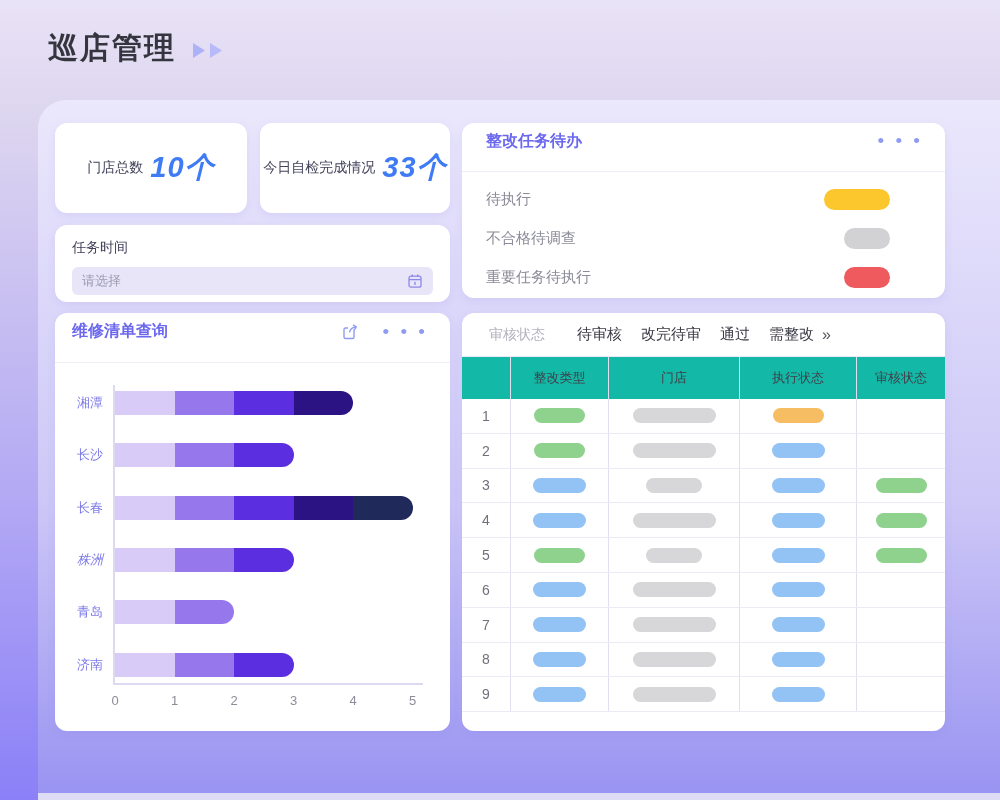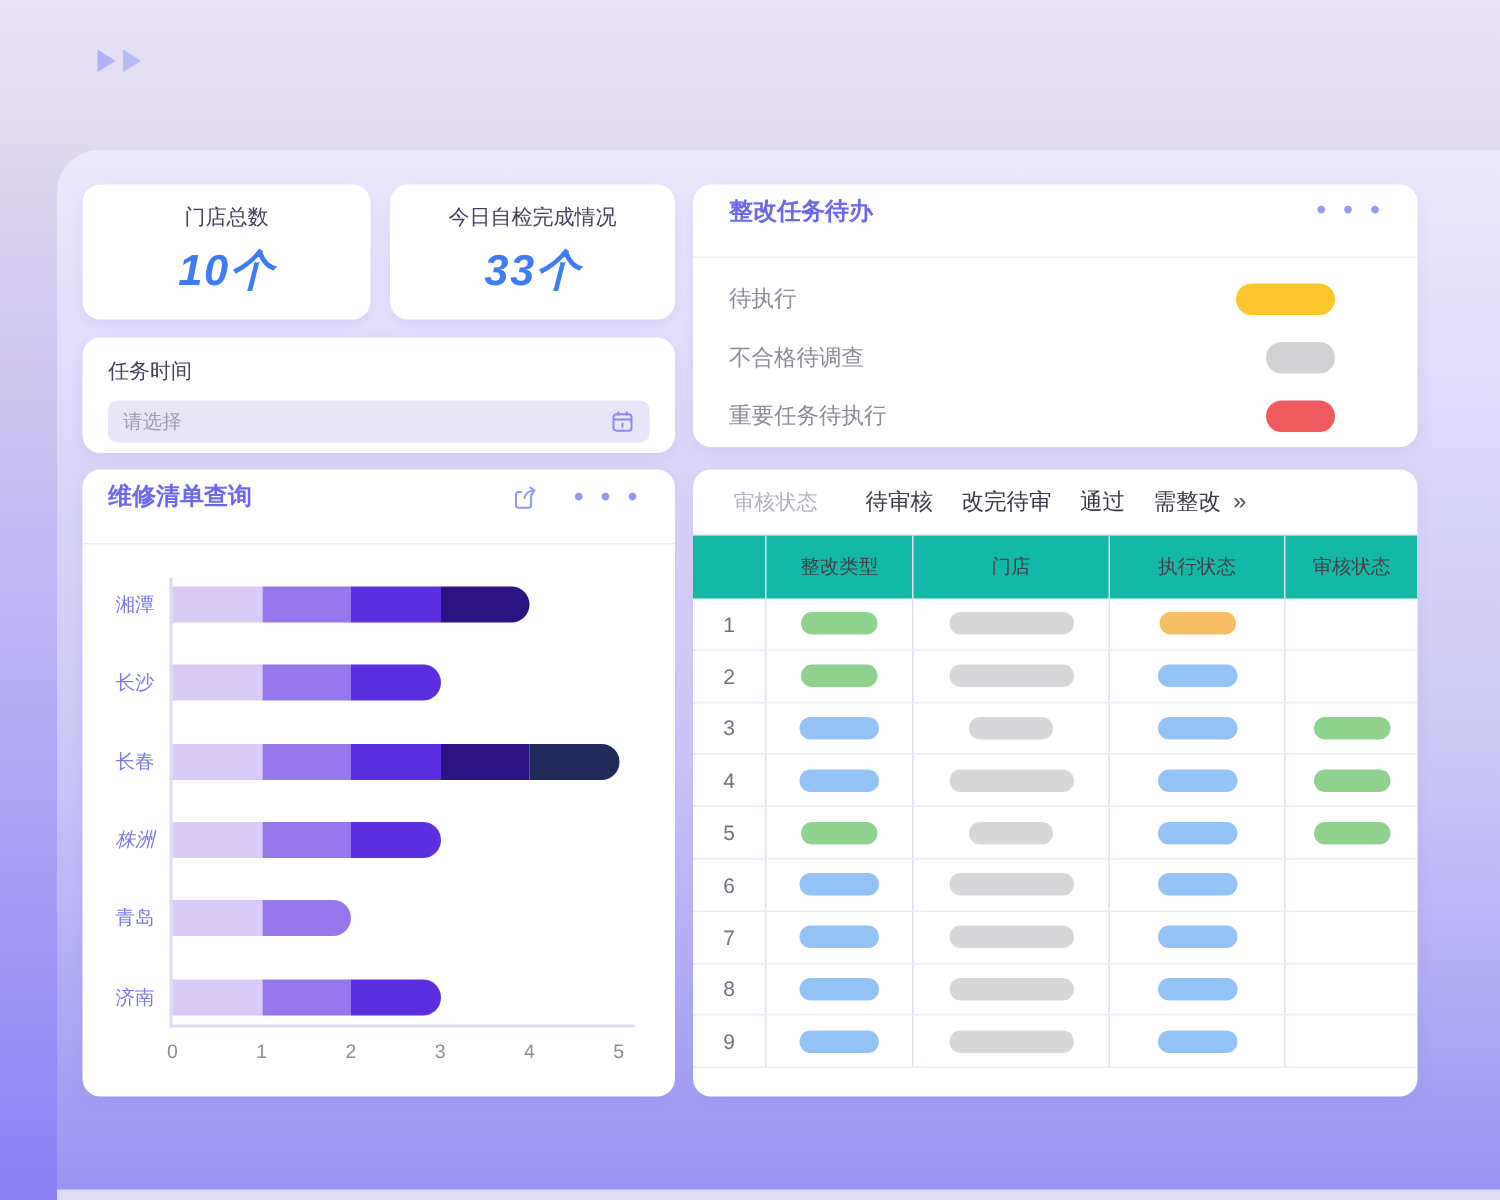--- a/index.html
+++ b/index.html
@@ -18,21 +18,21 @@
     background:linear-gradient(180deg,#ebe8fc 0%,#cdc7f7 58%,#9a94f2 100%);
     border-top-left-radius:28px;
   }
   .bottom-strip { position:absolute; left:38px; right:0; bottom:0; height:7px; background:#dedbf4; }
 
   .card {
     position:absolute; background:#ffffff; border-radius:12px;
     box-shadow:0 3px 10px rgba(108,96,214,0.10);
   }
   
-  .stat-card { display:flex; flex-direction:column; align-items:center; justify-content:center; gap:7px; }
+  .stat-card { display:flex; flex-direction:row; align-items:center; justify-content:center; gap:7px; }
   #stat1 { left:55px; top:123px; width:192px; height:90px; }
   #stat2 { left:260px; top:123px; width:190px; height:90px; }
   .stat-label { font-size:14px; color:#42425a; }
   .stat-value { font-size:29px; font-weight:700; font-style:italic; color:#3f7bf5; letter-spacing:1px; }
 
   
   #time-card { left:55px; top:225px; width:395px; height:77px; padding:14px 17px 0 17px; }
   .field-label { font-size:14px; color:#42425a; }
   .select-input {
     margin-top:10px; height:28px; background:#e8e5f9; border-radius:6px;
@@ -81,20 +81,21 @@
   .t-row { height:34.8px; display:flex; border-bottom:1px solid #eceaf5; }
   .row-index { font-size:14px; color:#70707c; }
   .pill { height:15px; border-radius:8px; }
 
   svg { display:block; }
 </style>
 </head>
 <body>
 
 <div class="header">
+  <div class="page-title">巡店管理</div>
   <div class="title-arrows">
     <svg width="14" height="17" viewBox="0 0 14 17">
         <polygon points="1,1 13,8.5 1,16" fill="#adb2f8"></polygon>
       </svg>
     <svg width="14" height="17" viewBox="0 0 14 17">
         <polygon points="1,1 13,8.5 1,16" fill="#b6baf9"></polygon>
       </svg>
   </div>
 </div>
 

